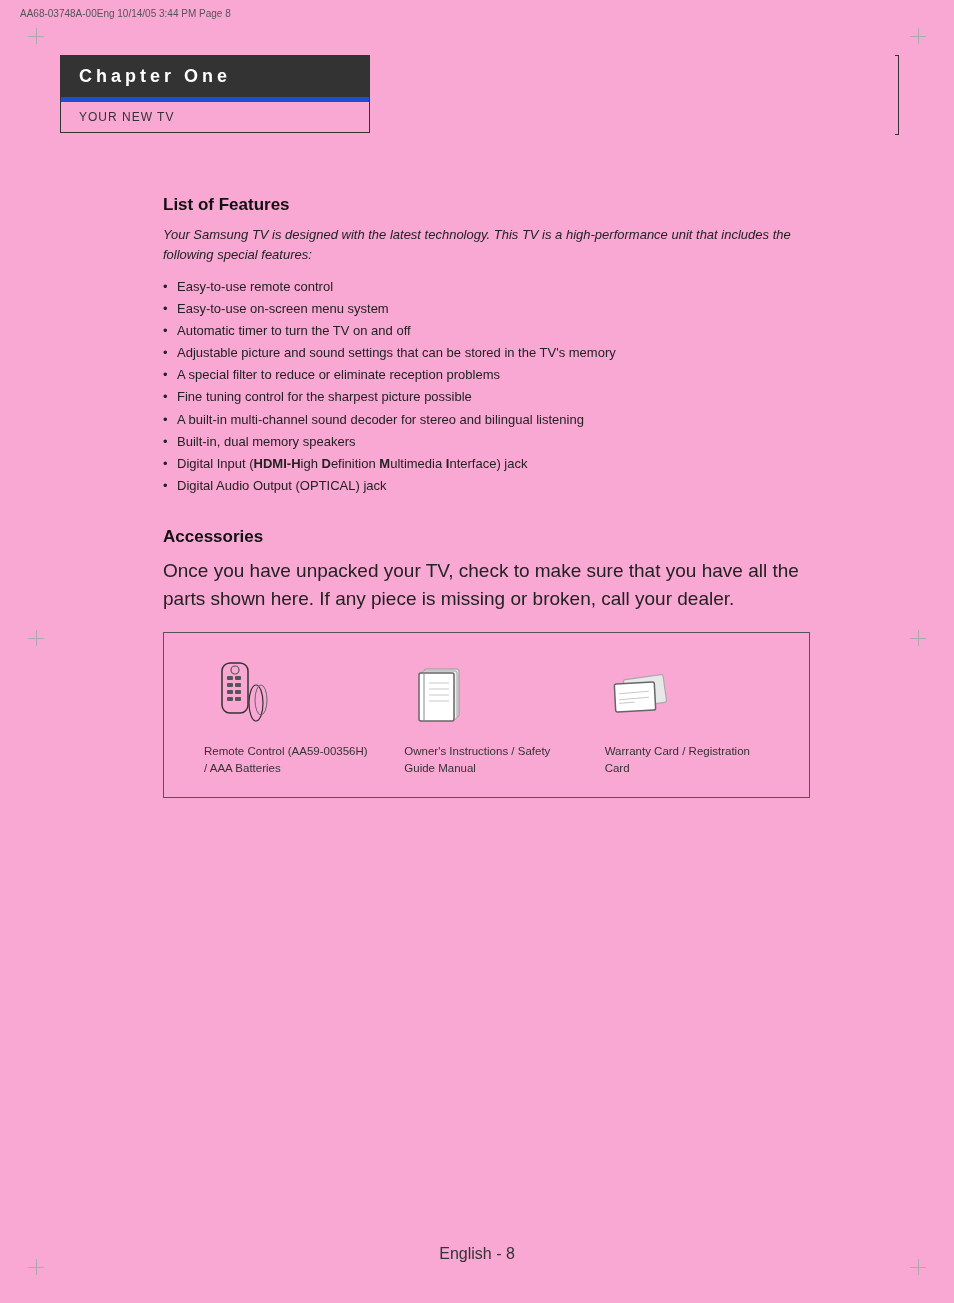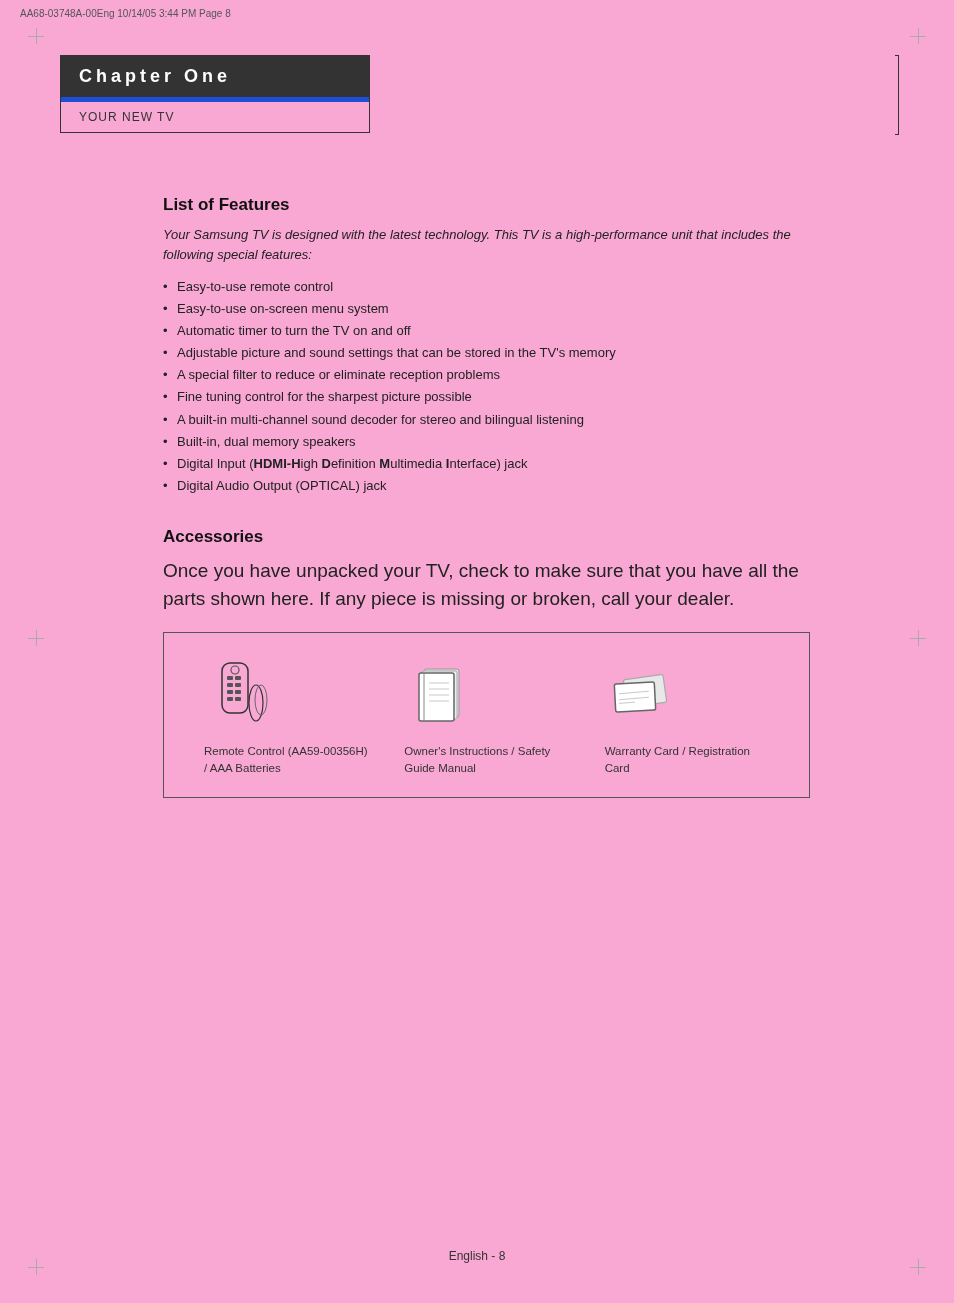--- a/index.html
+++ b/index.html
@@ -229,21 +229,21 @@
       height: 68px;
     }
 
     
     .footer {
       position: absolute;
       bottom: 40px;
       left: 0;
       right: 0;
       text-align: center;
-      font-size: 12px;
+      font-size: 16px;
       color: #333;
     }
 
     
     .bold-text {
       font-weight: bold;
     }
   </style>
 </head>
 <body>

